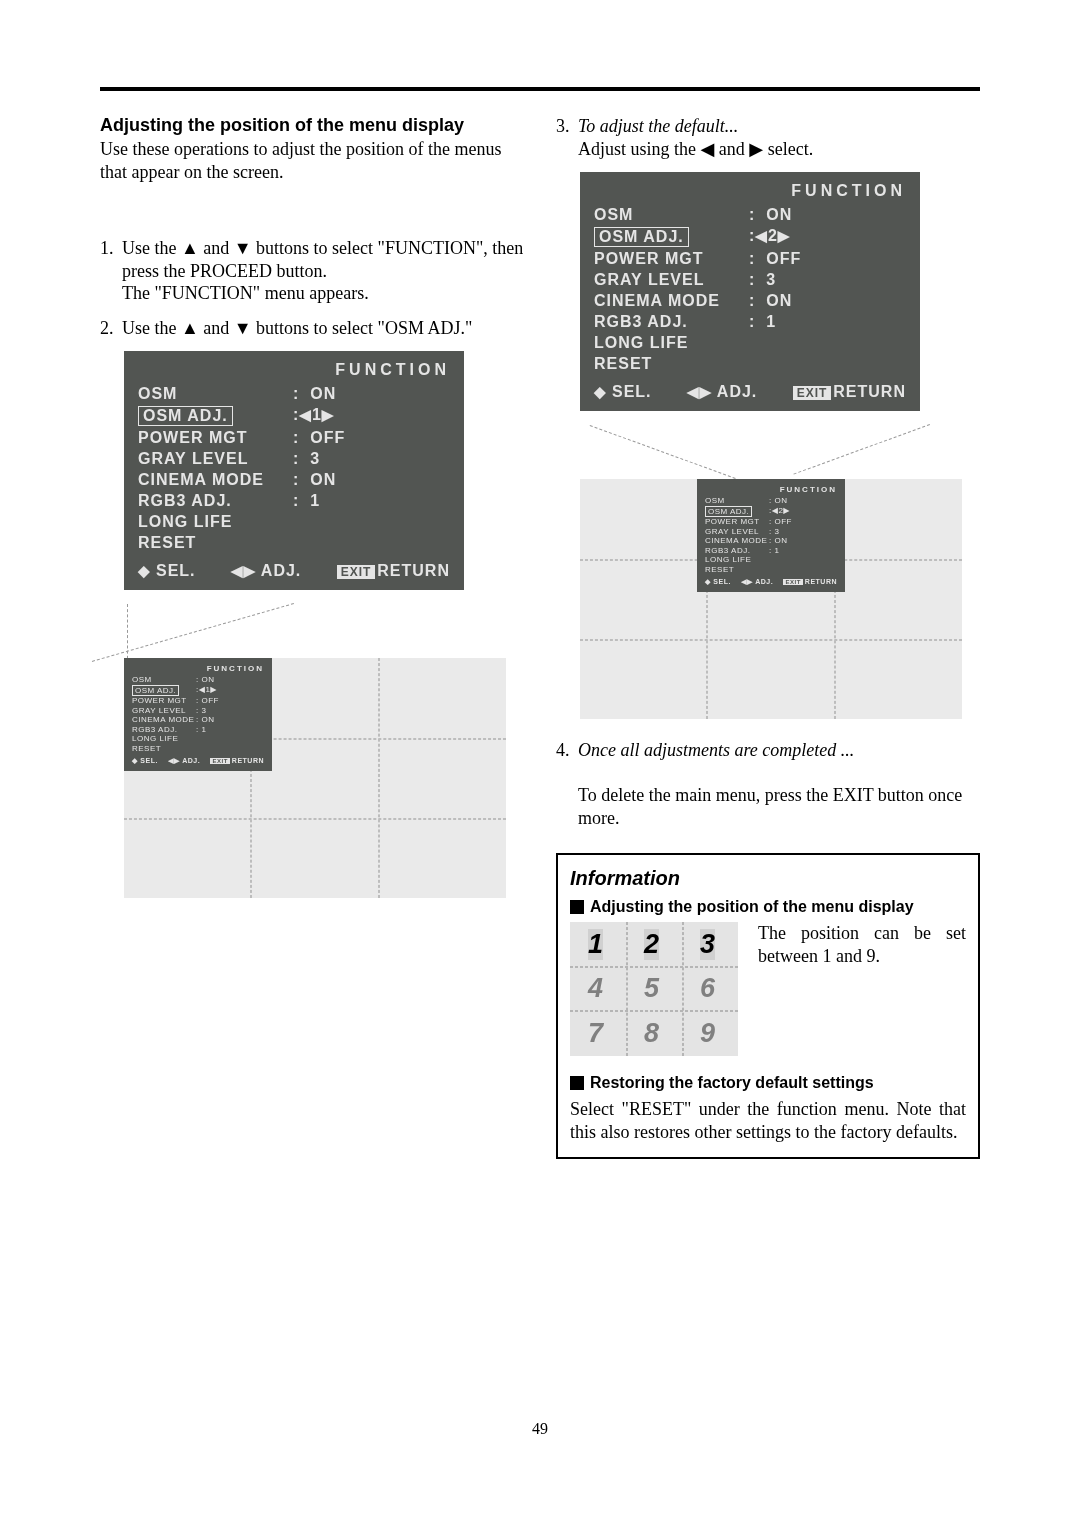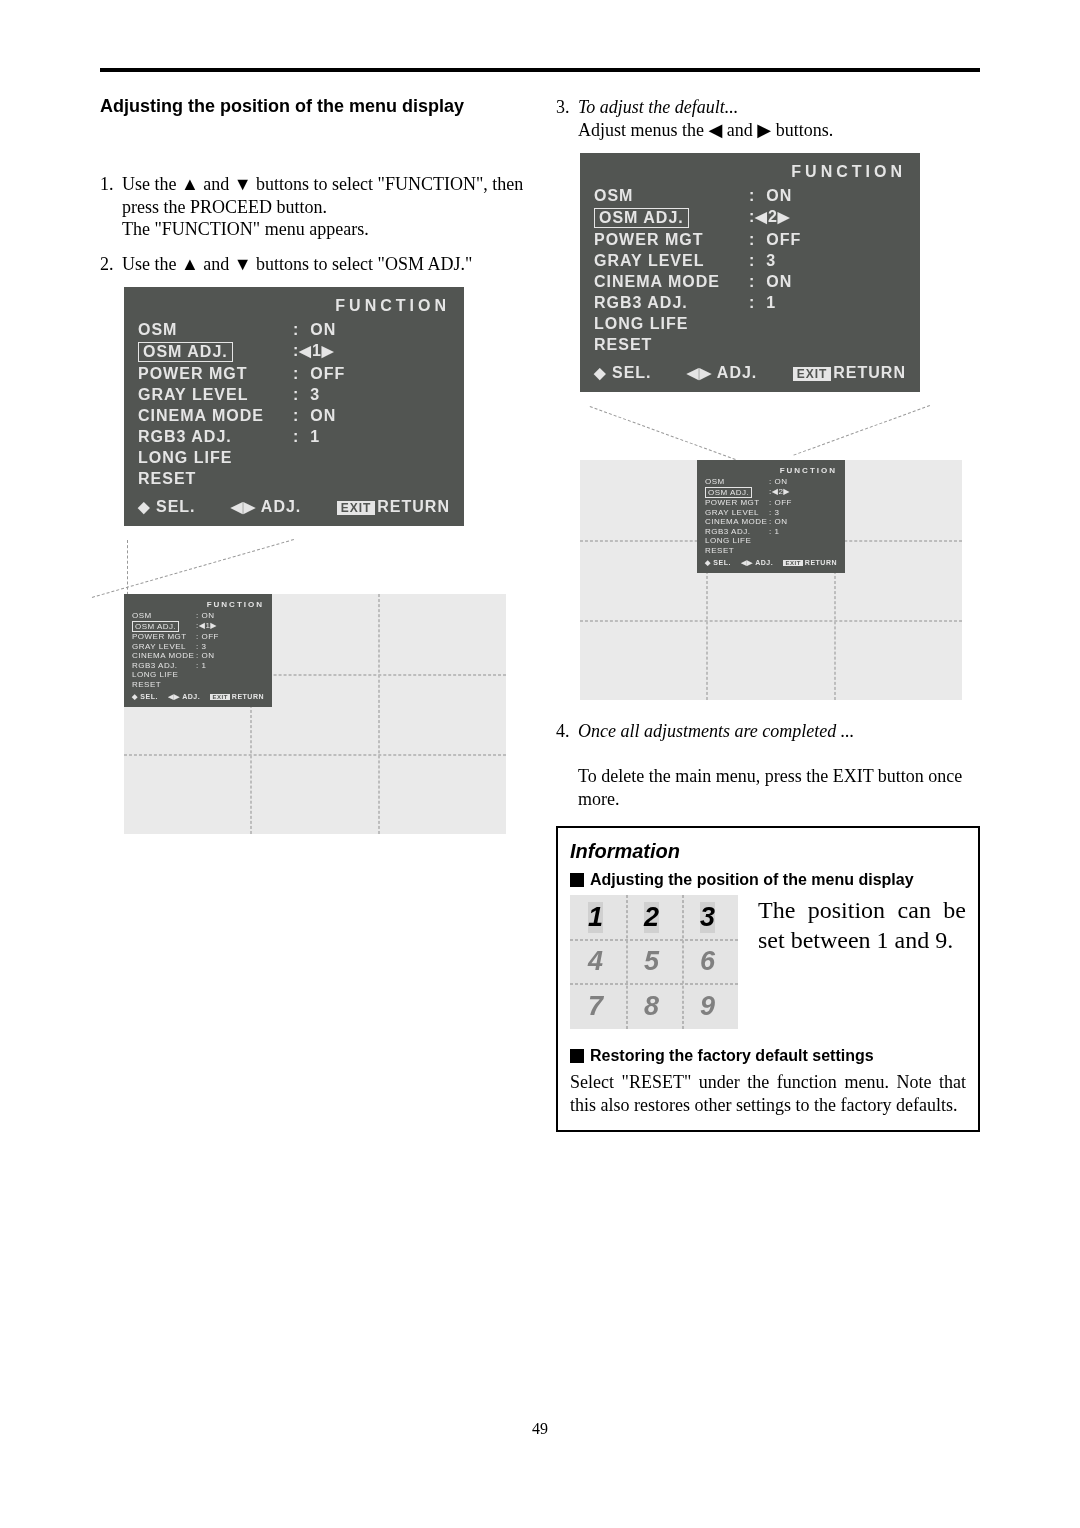--- a/index.html
+++ b/index.html
@@ -4,21 +4,21 @@
   <style>
     * { margin: 0; padding: 0; box-sizing: border-box; }
     body {
       width: 1080px;
       height: 1528px;
       background: #fff;
       font-family: "Times New Roman", serif;
       position: relative;
     }
     .page {
-      padding: 68px 100px 40px 100px;
+      padding: 87px 100px 40px 100px;
     }
     .hr-top {
       height: 4px;
       background: #000;
       margin-bottom: 24px;
     }
     .columns {
       display: flex;
       gap: 32px;
     }
@@ -99,21 +99,21 @@
     .tiny-osd .osd-val { font-size: 8px; }
     .tiny-osd .osd-sel { font-size:8px; padding: 0 2px; }
     .tiny-osd .osd-footer { margin-top: 4px; font-size: 7px; }
     .tiny-osd .exit-box { font-size:6px; padding: 0 2px; }
     .dashed-line { position:absolute; border-top:1px dashed #999; transform-origin: 0 0; }
 
     
     .info-box {
       border: 2px solid #000;
       padding: 12px 12px 14px 12px;
-      margin-top: 16px;
+      margin-top: 24px;
     }
     .info-title {
       font-family: Arial, Helvetica, sans-serif;
       font-weight: bold;
       font-style: italic;
       font-size: 20px;
       margin-bottom: 8px;
     }
     .info-sub {
       font-family: Arial, Helvetica, sans-serif;
@@ -147,20 +147,21 @@
   </style>
 </head>
 <body>
 
 <div class="page">
   <div class="hr-top"></div>
   <div class="columns">
 
     <div class="col">
       <div class="heading">Adjusting the position of the menu display</div>
+      <div class="body-text">Use these operations to adjust the position of the menus that appear on the screen.</div>
       <div class="spacer-md"></div>
       <div class="spacer-md"></div>
       <div class="spacer-md"></div>
       <ol class="numlist body-text">
         <li>
             <span class="n">1.</span>
             <span><span>Use the ▲ and ▼ buttons to select "FUNCTION", then press the PROCEED button.</span><br><span>The "FUNCTION" menu appears.</span></span>
           </li>
       </ol>
       <div class="spacer-sm"></div>
@@ -258,21 +259,21 @@
               <span><span class="exit-box">EXIT</span><span>RETURN</span></span>
             </div>
         </div>
       </div>
     </div>
 
     <div class="col">
       <ol class="numlist body-text">
         <li>
             <span class="n">3.</span>
-            <span><span class="italic">To adjust the default...</span><br><span>Adjust menus the ◀ and ▶ buttons.</span></span>
+            <span><span class="italic">To adjust the default...</span><br><span>Adjust using the ◀ and ▶ select.</span></span>
           </li>
       </ol>
 
       <div class="spacer-sm"></div>
 
       <div class="osd-box">
         <div class="osd-title">FUNCTION</div>
         <div class="osd-row">
             <span class="osd-label">OSM</span>
             <span class="osd-val">:&nbsp;&nbsp;<span>ON</span></span>
@@ -379,21 +380,21 @@
             <div class="cell lit" style="left:18px;top:7px">1</div>
             <div class="cell lit" style="left:74px;top:7px">2</div>
             <div class="cell lit" style="left:130px;top:7px">3</div>
             <div class="cell" style="left:18px;top:51px">4</div>
             <div class="cell" style="left:74px;top:51px">5</div>
             <div class="cell" style="left:130px;top:51px">6</div>
             <div class="cell" style="left:18px;top:96px">7</div>
             <div class="cell" style="left:74px;top:96px">8</div>
             <div class="cell" style="left:130px;top:96px">9</div>
           </div>
-          <div class="body-text justify" style="font-size:24px">The position can be set between 1 and 9.</div>
+          <div class="body-text justify" style="font-size:18px">The position can be set between 1 and 9.</div>
         </div>
         <div class="spacer-md"></div>
         <div class="info-sub"><span class="sq"></span><span>Restoring the factory default settings</span></div>
         <div class="body-text justify">Select "RESET" under the function menu. Note that this also restores other settings to the factory defaults.</div>
       </div>
     </div>
   </div>
 </div>
 
 <div class="page-num">49</div>

